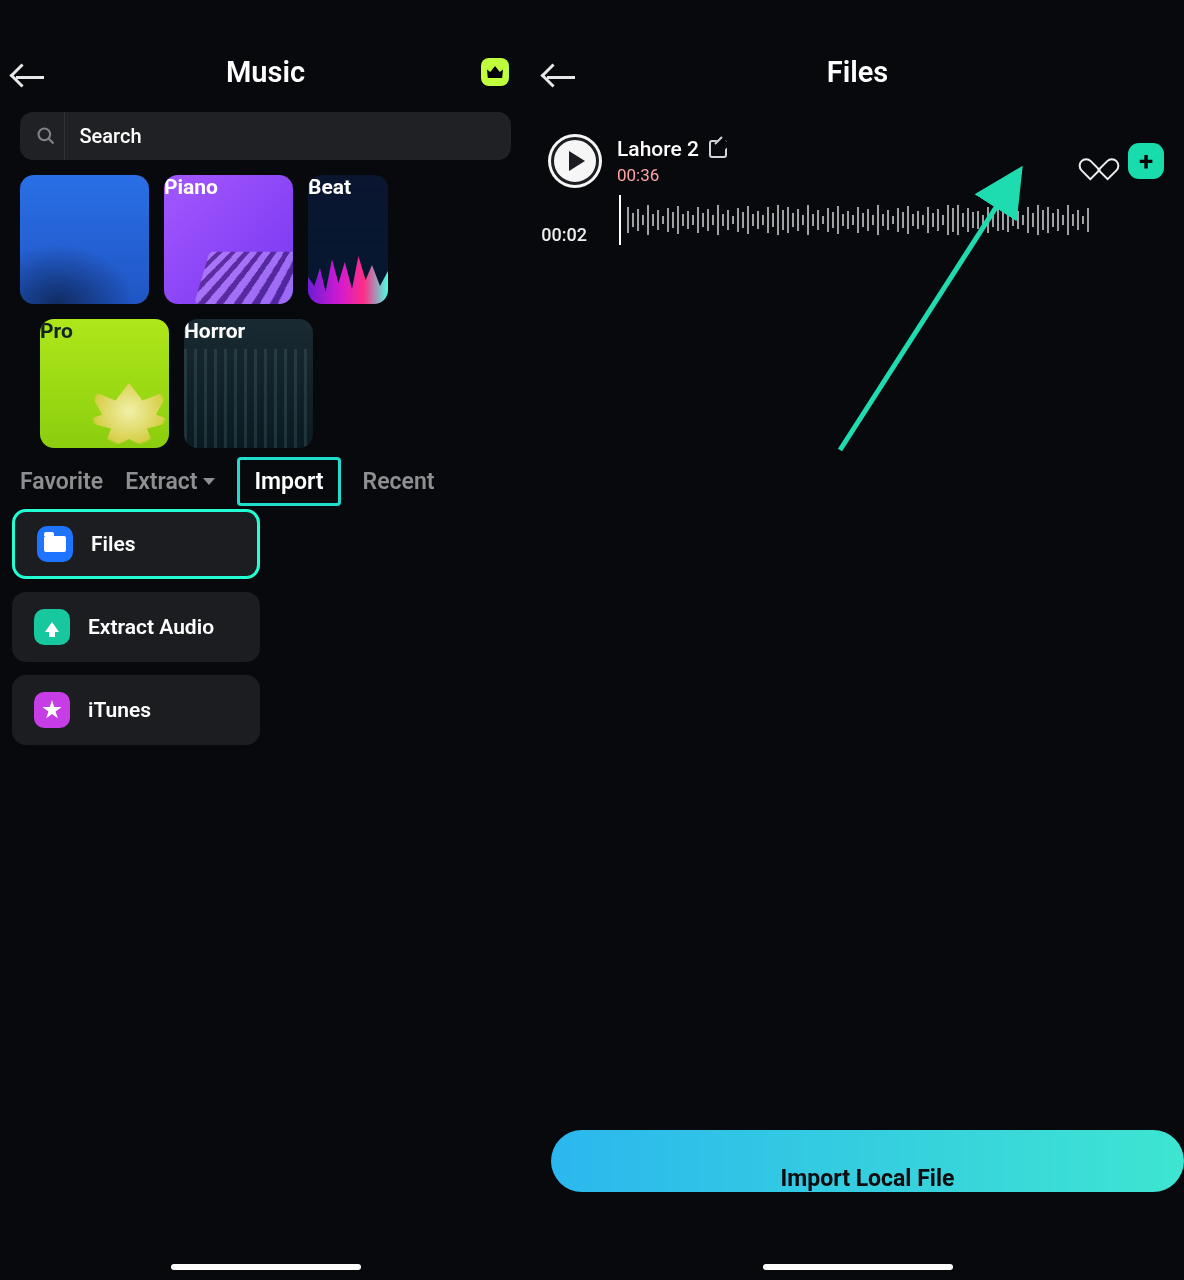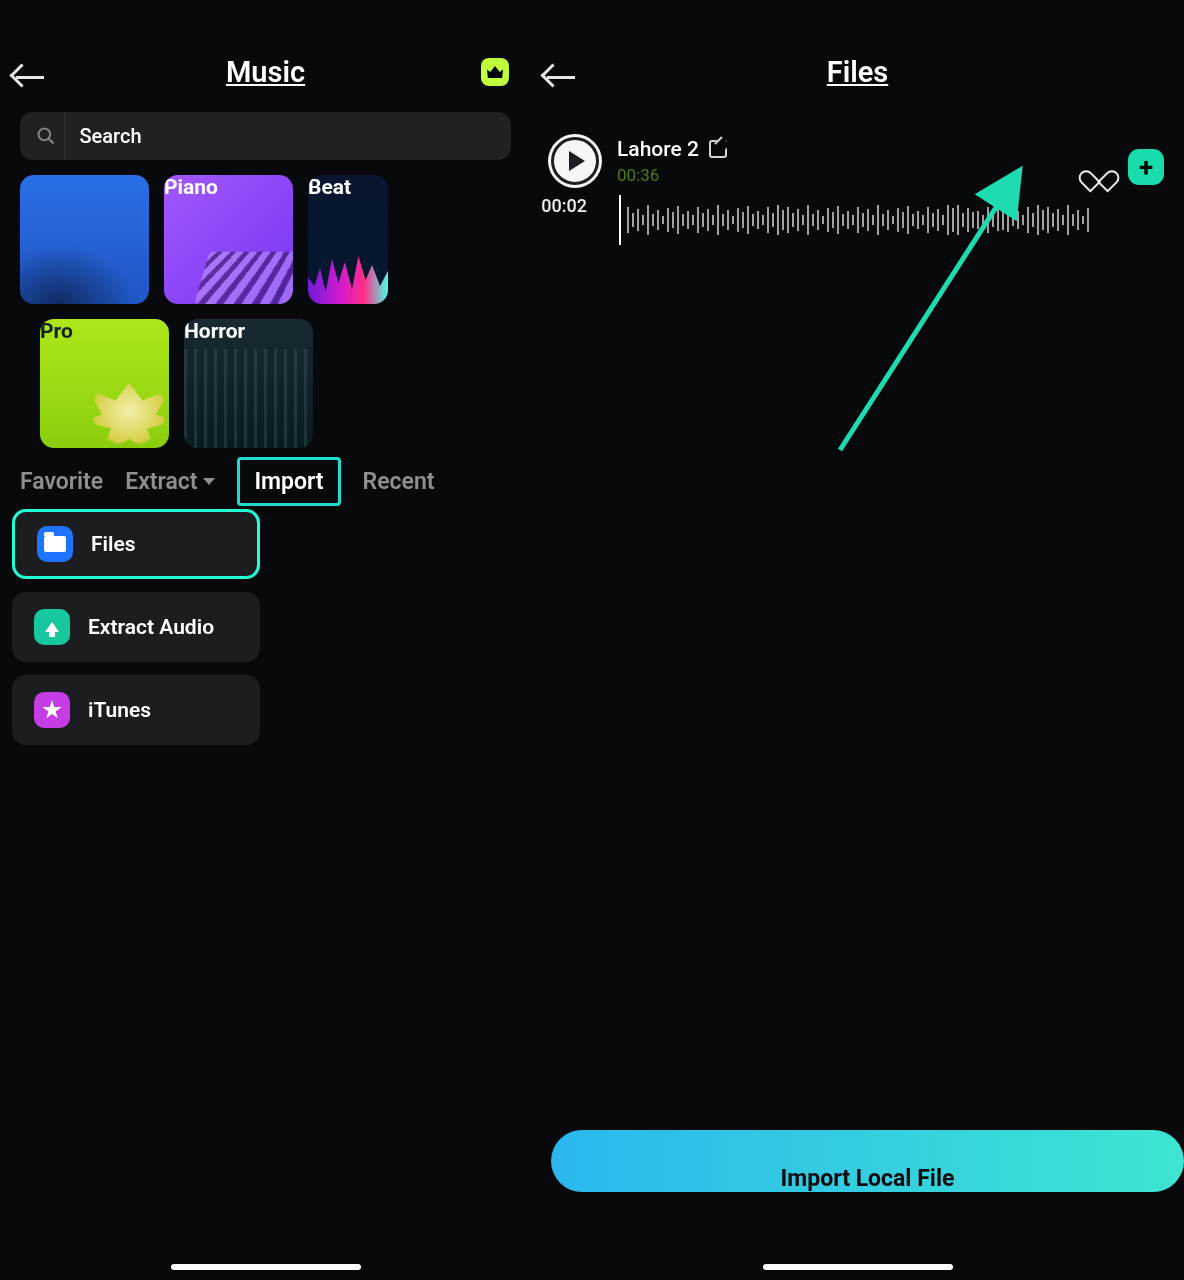--- a/index.html
+++ b/index.html
@@ -43,21 +43,20 @@
   border-left: 3px solid #e8e8e8;
   border-bottom: 3px solid #e8e8e8;
   transform: rotate(45deg);
 }
 .hdr-title {
   position: absolute;
   left: 50%;
   transform: translateX(-50%);
   font-size: 29px;
   font-weight: 600;
-  text-decoration: underline;
 }
 .crown-btn {
   position: absolute;
   right: 22px;
   width: 28px; height: 28px;
   background: #bfff3c;
   border-radius: 8px;
   display: flex;
   align-items: center;
   justify-content: center;
@@ -214,50 +213,50 @@
 .ii-extract { background: #17c79d; }
 .ii-itunes { background: #c63de6; }
 .folder-icon{width:22px;height:16px;background:#fff;border-radius:2px;position:relative;}
 .folder-icon::before{content:'';position:absolute;top:-4px;left:0;width:10px;height:4px;background:#fff;border-radius:2px 2px 0 0;}
 .up-icon{width:0;height:0;border-left:7px solid transparent;border-right:7px solid transparent;border-bottom:10px solid #fff;position:relative;}
 .up-icon::after{content:'';position:absolute;left:-3px;top:9px;width:6px;height:6px;background:#fff;}
 .star-icon{width:20px;height:20px;background:#fff;clip-path:polygon(50% 0,61% 35%,98% 35%,68% 57%,79% 91%,50% 70%,21% 91%,32% 57%,2% 35%,39% 35%);}
 
 
 .track {
-  display:flex; align-items:flex-end;
+  display:flex; align-items:center;
   padding: 25px 20px 10px 20px;
   gap: 18px;
 }
 .play-circle{
   width:48px;height:48px;border-radius:50%;background:#f6f6f6;
   display:flex;align-items:center;justify-content:center;position:relative;
   border:3px solid #1c1e21;
   box-shadow:0 0 0 3px #f6f6f6;
 }
 .play-tri{width:0;height:0;border-top:10px solid transparent;border-bottom:10px solid transparent;border-left:16px solid #1b1d20;margin-left:4px;}
 .track-info{flex:1;}
 .track-name{font-size:21px;font-weight:500;display:flex;align-items:center;gap:10px;}
 .edit-icon{width:18px;height:18px;border:2px solid #d3d4d6;border-radius:3px;position:relative;}
 .edit-icon::after{content:'';position:absolute;right:-3px;top:-3px;width:10px;height:10px;background:#08090c;border-left:2px solid #d3d4d6;transform:rotate(45deg);}
-.track-time{font-size:17px;color:#4d7c0f;margin-top:4px;}
+.track-time{font-size:17px;color:#fca5a5;margin-top:4px;}
 .heart-icon{width:24px;height:24px;color:#eceded;}
 .heart-shape{width:22px;height:20px;position:relative;}
 .heart-shape::before,.heart-shape::after{
   content:'';position:absolute;top:0;width:11px;height:17px;border:2px solid #eceded;border-radius:11px 11px 0 0;
 }
 .heart-shape::before{left:11px;transform:rotate(45deg);transform-origin:0 100%;}
 .heart-shape::after{left:0;transform:rotate(-45deg);transform-origin:100% 100%;}
 .add-btn{
   width:36px;height:36px;background:#18dcac;border-radius:11px;
   display:flex;align-items:center;justify-content:center;
   font-size:26px;font-weight:700;color:#000;
 }
 .waveform-row{
-  display:flex;align-items:flex-start;gap:32px;
+  display:flex;align-items:flex-end;gap:32px;
   padding-left:0px;margin-top:0px;
 }
 .wave-time{font-size:18px;font-weight:500;color:#eee;width:56px;text-align:right; padding-left:10px}
 .waveform{
   flex:1;height:50px;position:relative;
   border-left:2px solid #fff;
   display:flex;align-items:center;gap:3px;padding-left:6px;overflow:hidden;
 }
 .wbar{width:2px;background:#9fa1a3;}
 

